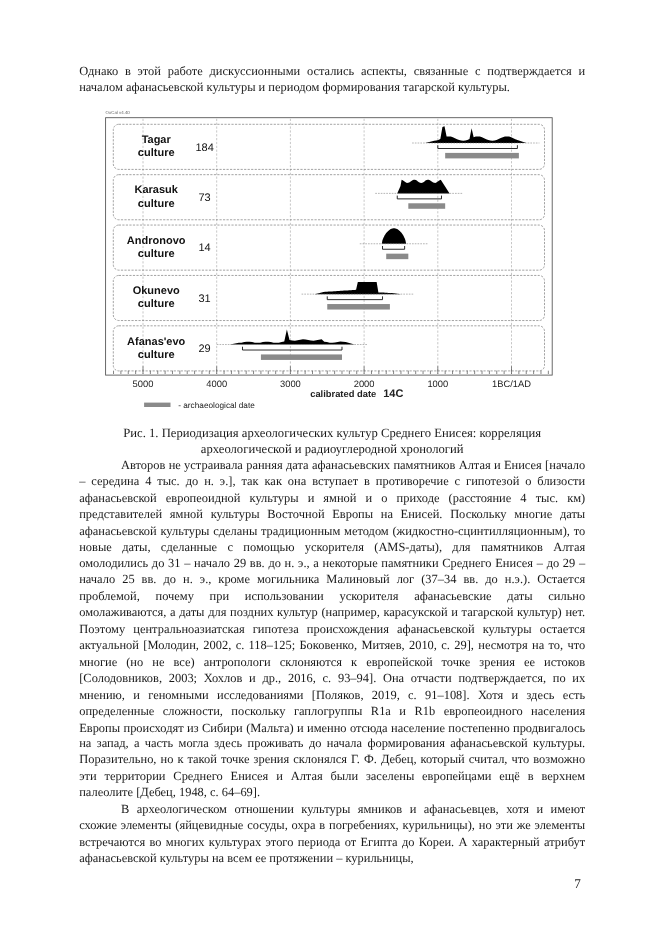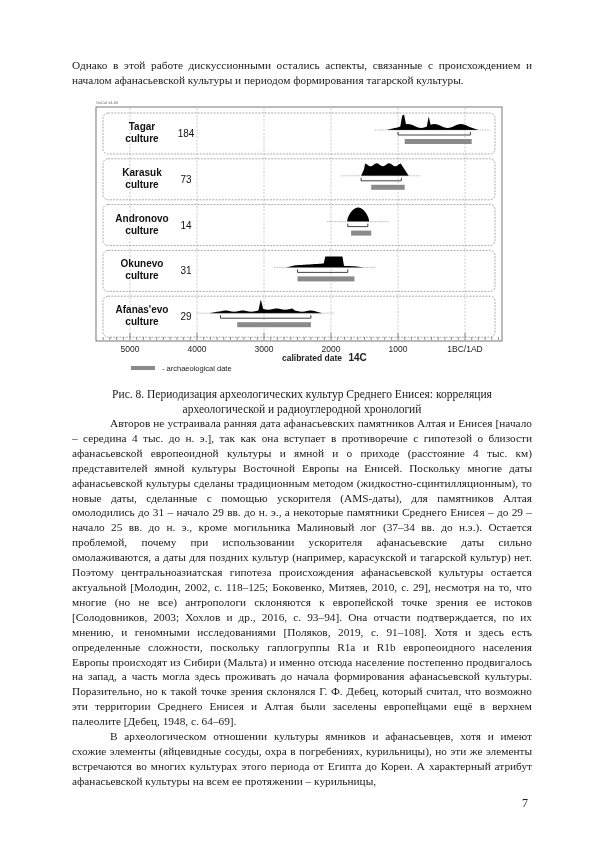--- a/index.html
+++ b/index.html
@@ -12,21 +12,21 @@
   .indent { text-indent:38px; display:block; }
   .pagenum { position:absolute; left:522px; top:796px; font-size:12px; }
   svg text { font-family:"Liberation Sans", sans-serif; }
   .lbl { font-weight:bold; font-size:10px; fill:#111; }
   .cnt { font-size:10px; fill:#111; }
   .tick { font-size:8.5px; fill:#222; }
 </style>
 </head>
 <body>
 
-<div class="para intro">Однако в этой работе дискуссионными остались аспекты, связанные с происхождением и началом афанасьевской культуры и периодом формирования тагарской культуры.</div>
+<div class="para intro">Однако в этой работе дискуссионными остались аспекты, связанные с подтверждается и началом афанасьевской культуры и периодом формирования тагарской культуры.</div>
 
 <svg width="600" height="380" viewBox="0 0 600 380" style="position:absolute;left:0;top:0;">
   <text x="96" y="104" font-size="4" fill="#666">OxCal v4.40</text>
   <rect x="96" y="107" width="406" height="234" fill="none" stroke="#555" stroke-width="0.8"></rect>
   <g id="gridlines">
       <line x1="130" x2="130" y1="108" y2="340" stroke="#aaa" stroke-width="0.6" stroke-dasharray="2,1.5"></line>
       <line x1="197" x2="197" y1="108" y2="340" stroke="#aaa" stroke-width="0.6" stroke-dasharray="2,1.5"></line>
       <line x1="264" x2="264" y1="108" y2="340" stroke="#aaa" stroke-width="0.6" stroke-dasharray="2,1.5"></line>
       <line x1="331" x2="331" y1="108" y2="340" stroke="#aaa" stroke-width="0.6" stroke-dasharray="2,1.5"></line>
       <line x1="398" x2="398" y1="108" y2="340" stroke="#aaa" stroke-width="0.6" stroke-dasharray="2,1.5"></line>
@@ -155,20 +155,20 @@
   <g id="legend">
     <rect x="131" y="366" width="24" height="4" fill="#8a8a8a"></rect>
     <text x="162" y="371" font-size="7.5" fill="#222">- archaeological date</text>
   </g>
   <text x="282" y="361" class="tick" font-weight="bold">
     <tspan>calibrated date</tspan>
     <tspan dx="4" font-size="10">14C</tspan>
   </text>
 </svg>
 
-<div class="caption">Рис. 8. Периодизация археологических культур Среднего Енисея: корреляция археологической и радиоуглеродной хронологий</div>
+<div class="caption">Рис. 1. Периодизация археологических культур Среднего Енисея: корреляция археологической и радиоуглеродной хронологий</div>
 
 <div class="para body1">
   <span class="indent">Авторов не устраивала ранняя дата афанасьевских памятников Алтая и Енисея [начало – середина 4 тыс. до н. э.], так как она вступает в противоречие с гипотезой о близости афанасьевской европеоидной культуры и ямной и о приходе (расстояние 4 тыс. км) представителей ямной культуры Восточной Европы на Енисей. Поскольку многие даты афанасьевской культуры сделаны традиционным методом (жидкостно-сцинтилляционным), то новые даты, сделанные с помощью ускорителя (AMS-даты), для памятников Алтая омолодились до 31 – начало 29 вв. до н. э., а некоторые памятники Среднего Енисея – до 29 – начало 25 вв. до н. э., кроме могильника Малиновый лог (37–34 вв. до н.э.). Остается проблемой, почему при использовании ускорителя афанасьевские даты сильно омолаживаются, а даты для поздних культур (например, карасукской и тагарской культур) нет. Поэтому центральноазиатская гипотеза происхождения афанасьевской культуры остается актуальной [Молодин, 2002, с. 118–125; Боковенко, Митяев, 2010, с. 29], несмотря на то, что многие (но не все) антропологи склоняются к европейской точке зрения ее истоков [Солодовников, 2003; Хохлов и др., 2016, с. 93–94]. Она отчасти подтверждается, по их мнению, и геномными исследованиями [Поляков, 2019, с. 91–108]. Хотя и здесь есть определенные сложности, поскольку гаплогруппы R1a и R1b европеоидного населения Европы происходят из Сибири (Мальта) и именно отсюда население постепенно продвигалось на запад, а часть могла здесь проживать до начала формирования афанасьевской культуры. Поразительно, но к такой точке зрения склонялся Г. Ф. Дебец, который считал, что возможно эти территории Среднего Енисея и Алтая были заселены европейцами ещё в верхнем палеолите [Дебец, 1948, с. 64–69].</span>
   <span class="indent">В археологическом отношении культуры ямников и афанасьевцев, хотя и имеют схожие элементы (яйцевидные сосуды, охра в погребениях, курильницы), но эти же элементы встречаются во многих культурах этого периода от Египта до Кореи. А характерный атрибут афанасьевской культуры на всем ее протяжении – курильницы,</span>
 </div>
 
 <div class="pagenum">7</div>
 
 </body></html>

